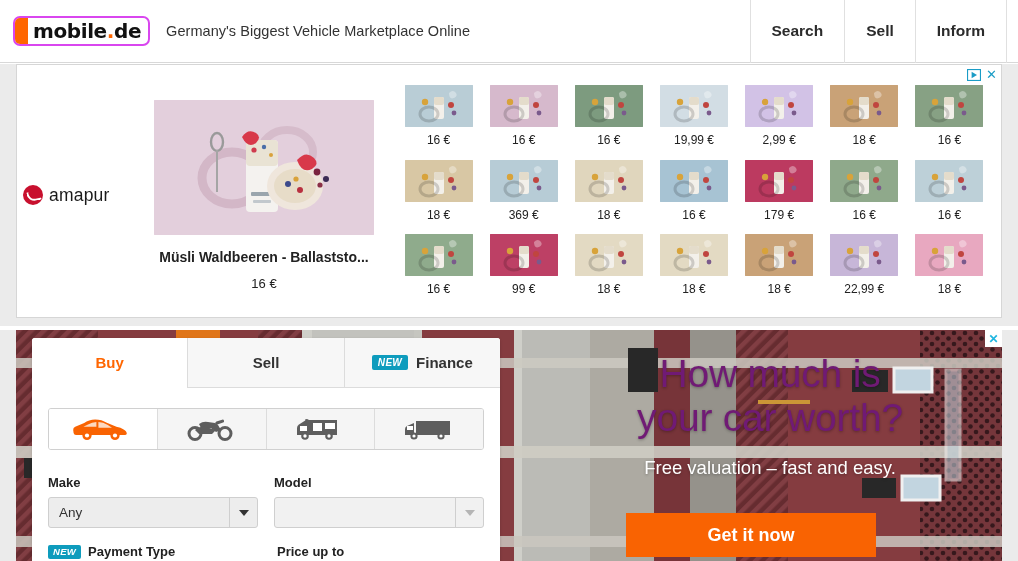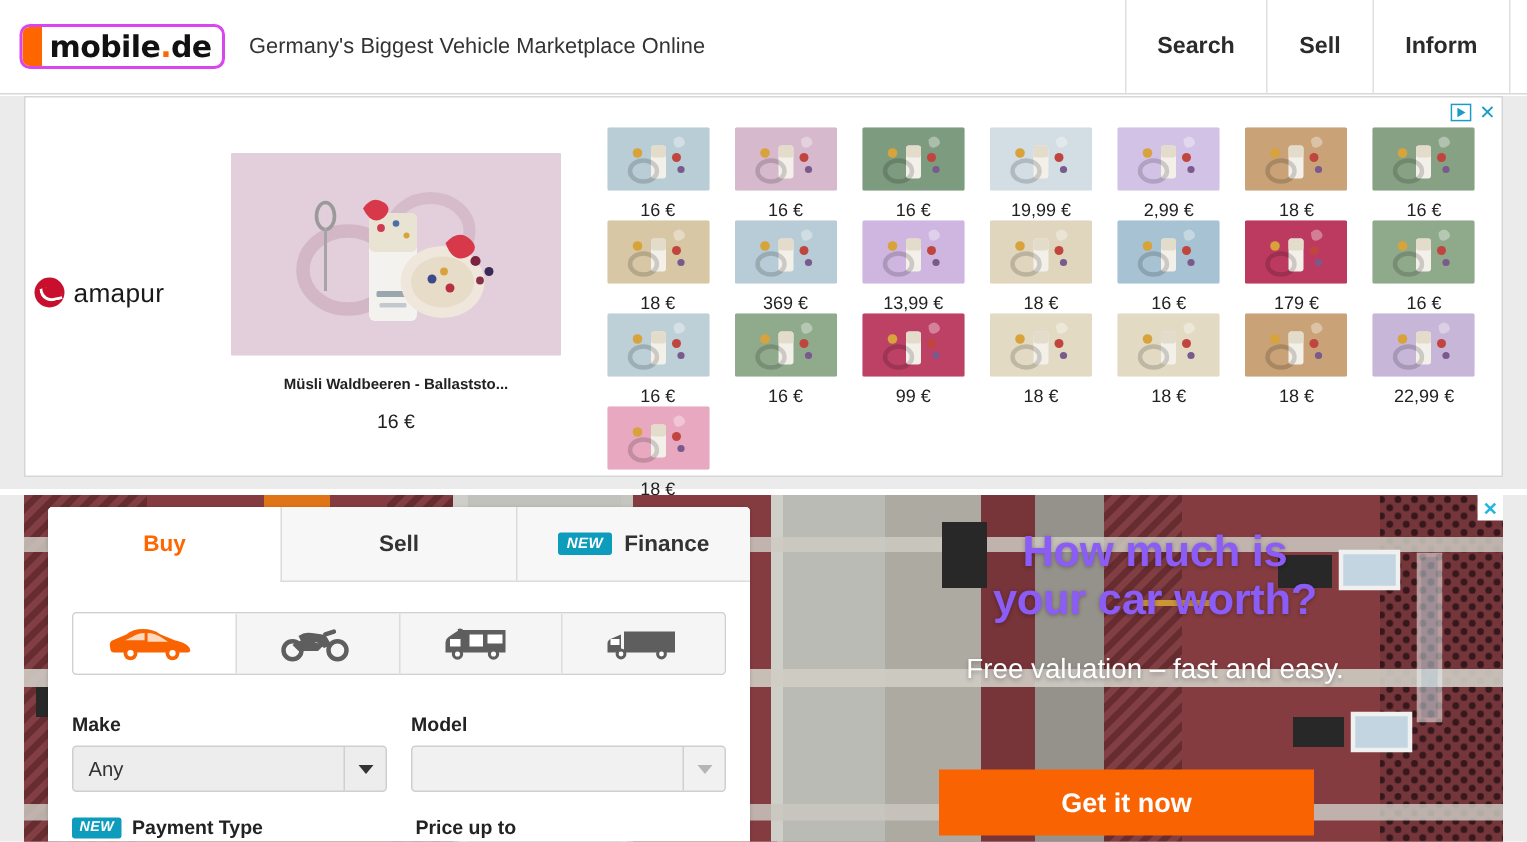--- a/index.html
+++ b/index.html
@@ -98,21 +98,21 @@
   }
   .brand-name { font-size: 17.5px; color: #1a1a1a; letter-spacing: 0.2px; }
 
   .hero-prod { width: 238px; text-align: center; }
   .hero-img {
     width: 220px; height: 135px; margin: 0 auto;
     border-radius: 1px; position: relative; overflow: hidden;
     background: #e6d2de;
   }
   .hero-title {
-    margin-top: 14px; font-size: 10px; font-weight: 700; color: #222;
+    margin-top: 14px; font-size: 14px; font-weight: 700; color: #222;
   }
   .hero-price { margin-top: 11px; font-size: 13px; color: #222; }
 
   .topad-grid {
     flex: 1;
     display: grid;
     grid-template-columns: repeat(7, 1fr);
     grid-template-rows: repeat(3, 1fr);
     column-gap: 6px; row-gap: 0px;
     padding: 20px 12px 8px 10px;
@@ -142,21 +142,21 @@
     width: 17px; height: 17px; background: #fff;
     display: flex; align-items: center; justify-content: center;
     color: #1fb6e0; font-size: 12px; font-weight: 700; cursor: pointer;
     z-index: 8;
   }
   .hero-right-text {
     position: absolute; left: 596px; top: 22px; width: 316px;
     text-align: center; z-index: 4;
   }
   .hr-h1 {
-    color: #8b5cf6; font-size: 29px; font-weight: 700;
+    color: #701a75; font-size: 39px; font-weight: 400;
     line-height: 1.12; letter-spacing: -0.2px;
     text-shadow: 0 1px 3px rgba(0,0,0,.30);
   }
   .hr-sub {
     color: #fff; font-size: 18.5px; margin-top: 18px;
     text-shadow: 0 1px 3px rgba(0,0,0,.30);
   }
   .hr-cta {
     position: absolute; left: 610px; top: 183px;
     width: 250px; height: 44px;
@@ -406,33 +406,20 @@
                 <rect width="68" height="42" fill="#b7ccd6"></rect>
                 <rect x="29" y="12" width="10" height="22" rx="2" fill="#f3f0ea"></rect>
                 <rect x="29" y="12" width="10" height="8" rx="2" fill="#e4dccb"></rect>
                 <ellipse cx="24" cy="29" rx="9" ry="7" fill="none" stroke="rgba(0,0,0,.16)" stroke-width="3"></ellipse>
                 <circle cx="20" cy="17" r="3.2" fill="#d8a33a"></circle>
                 <circle cx="46" cy="20" r="3" fill="#c0453f"></circle>
                 <circle cx="49" cy="28" r="2.4" fill="#7a5a8c"></circle>
                 <path d="M44 8 q4 -4 7 0 q2 3 -2 5 q-5 2 -5 -5z" fill="rgba(255,255,255,.35)"></path>
               </svg></div>
             <div class="gprice">369 €</div>
-          </div>
-          <div class="gcell">
-            <div class="gthumb" style="background: rgb(206, 182, 224);"><svg width="68" height="42" viewBox="0 0 68 42">
-                <rect width="68" height="42" fill="#ceb6e0"></rect>
-                <rect x="29" y="12" width="10" height="22" rx="2" fill="#f3f0ea"></rect>
-                <rect x="29" y="12" width="10" height="8" rx="2" fill="#e4dccb"></rect>
-                <ellipse cx="24" cy="29" rx="9" ry="7" fill="none" stroke="rgba(0,0,0,.16)" stroke-width="3"></ellipse>
-                <circle cx="20" cy="17" r="3.2" fill="#d8a33a"></circle>
-                <circle cx="46" cy="20" r="3" fill="#c0453f"></circle>
-                <circle cx="49" cy="28" r="2.4" fill="#7a5a8c"></circle>
-                <path d="M44 8 q4 -4 7 0 q2 3 -2 5 q-5 2 -5 -5z" fill="rgba(255,255,255,.35)"></path>
-              </svg></div>
-            <div class="gprice">13,99 €</div>
           </div>
           <div class="gcell">
             <div class="gthumb" style="background: rgb(224, 214, 189);"><svg width="68" height="42" viewBox="0 0 68 42">
                 <rect width="68" height="42" fill="#e0d6bd"></rect>
                 <rect x="29" y="12" width="10" height="22" rx="2" fill="#f3f0ea"></rect>
                 <rect x="29" y="12" width="10" height="8" rx="2" fill="#e4dccb"></rect>
                 <ellipse cx="24" cy="29" rx="9" ry="7" fill="none" stroke="rgba(0,0,0,.16)" stroke-width="3"></ellipse>
                 <circle cx="20" cy="17" r="3.2" fill="#d8a33a"></circle>
                 <circle cx="46" cy="20" r="3" fill="#c0453f"></circle>
                 <circle cx="49" cy="28" r="2.4" fill="#7a5a8c"></circle>

